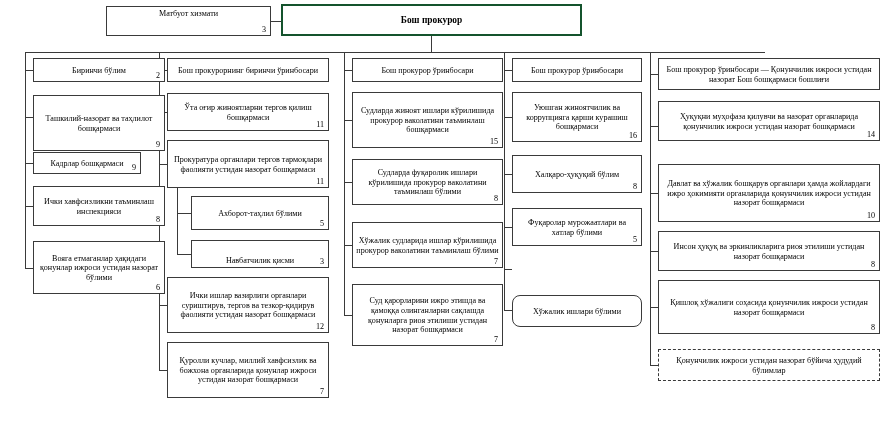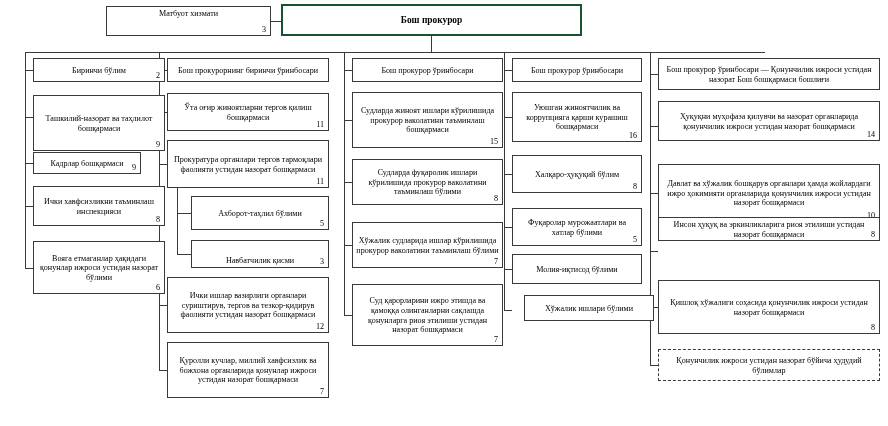--- a/index.html
+++ b/index.html
@@ -163,44 +163,41 @@
     <div class="box center" style="left: 512px; top: 155px; width: 130px; height: 38px;">
       <span class="ttl">Халқаро-ҳуқуқий бўлим</span>
       <span class="num">8</span>
     </div>
     <div class="ln hl" style="left: 504px; top: 174px; width: 8px;"></div>
     <div class="box center" style="left: 512px; top: 208px; width: 130px; height: 38px;">
       <span class="ttl">Фуқаролар мурожаатлари ва хатлар бўлими</span>
       <span class="num">5</span>
     </div>
     <div class="ln hl" style="left: 504px; top: 227px; width: 8px;"></div>
-    <div class="box center" style="left: 512px; top: 254px; width: 130px; height: 30px;">
-      <span class="ttl">Молия-иқтисод бўлими</span>
-    </div>
     <div class="ln hl" style="left: 504px; top: 269px; width: 8px;"></div>
-    <div class="box center" style="left: 524px; top: 295px; width: 130px; height: 26px;">
+    <div class="box center" style="left: 512px; top: 295px; width: 130px; height: 32px; border-radius: 8px;">
       <span class="ttl">Хўжалик ишлари бўлими</span>
     </div>
     <div class="ln hl" style="left: 504px; top: 310px; width: 8px;"></div>
     <div class="ln vl" style="left: 650px; top: 52px; height: 313px;"></div>
     <div class="box center" style="left: 658px; top: 58px; width: 222px; height: 32px;">
       <span class="ttl">Бош прокурор ўринбосари — Қонунчилик ижроси устидан назорат Бош бошқармаси бошлиғи</span>
     </div>
     <div class="ln hl" style="left: 650px; top: 74px; width: 8px;"></div>
     <div class="box center" style="left: 658px; top: 101px; width: 222px; height: 40px;">
       <span class="ttl">Ҳуқуқни муҳофаза қилувчи ва назорат органларида қонунчилик ижроси устидан назорат бошқармаси</span>
       <span class="num">14</span>
     </div>
     <div class="ln hl" style="left: 650px; top: 126px; width: 8px;"></div>
     <div class="box center" style="left: 658px; top: 164px; width: 222px; height: 58px;">
       <span class="ttl">Давлат ва хўжалик бошқарув органлари ҳамда жойлардаги ижро ҳокимияти органларида қонунчилик ижроси устидан назорат бошқармаси</span>
       <span class="num">10</span>
     </div>
     <div class="ln hl" style="left: 650px; top: 193px; width: 8px;"></div>
-    <div class="box center" style="left: 658px; top: 217px; width: 222px; height: 24px;">
+    <div class="box center" style="left: 658px; top: 231px; width: 222px; height: 40px;">
       <span class="ttl">Инсон ҳуқуқ ва эркинликларига риоя этилиши устидан назорат бошқармаси</span>
       <span class="num">8</span>
     </div>
     <div class="ln hl" style="left: 650px; top: 251px; width: 8px;"></div>
     <div class="box center" style="left: 658px; top: 280px; width: 222px; height: 54px;">
       <span class="ttl">Қишлоқ хўжалиги соҳасида қонунчилик ижроси устидан назорат бошқармаси</span>
       <span class="num">8</span>
     </div>
     <div class="ln hl" style="left: 650px; top: 307px; width: 8px;"></div>
     <div class="box dashed center" style="left: 658px; top: 349px; width: 222px; height: 32px;">

